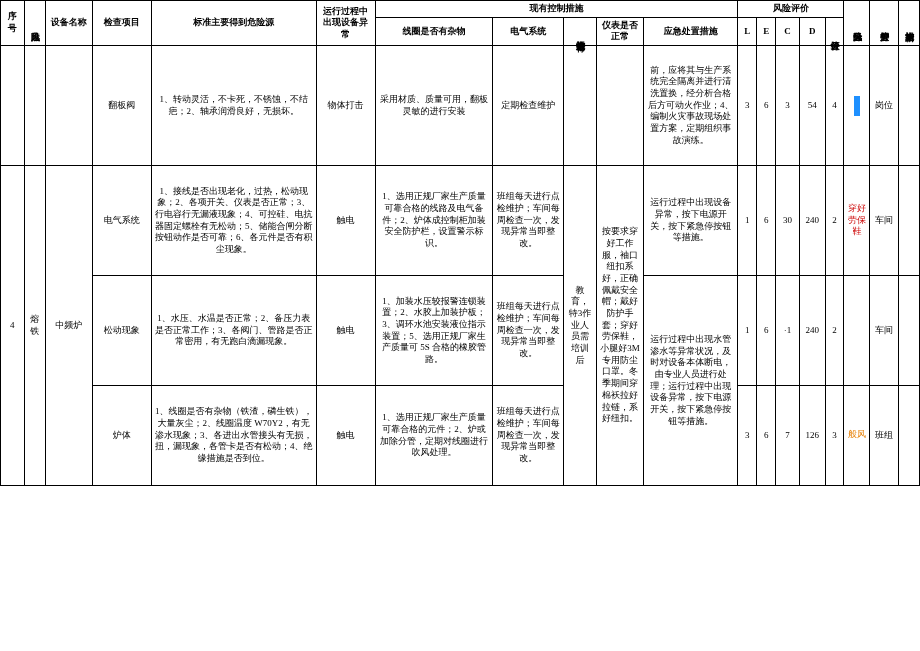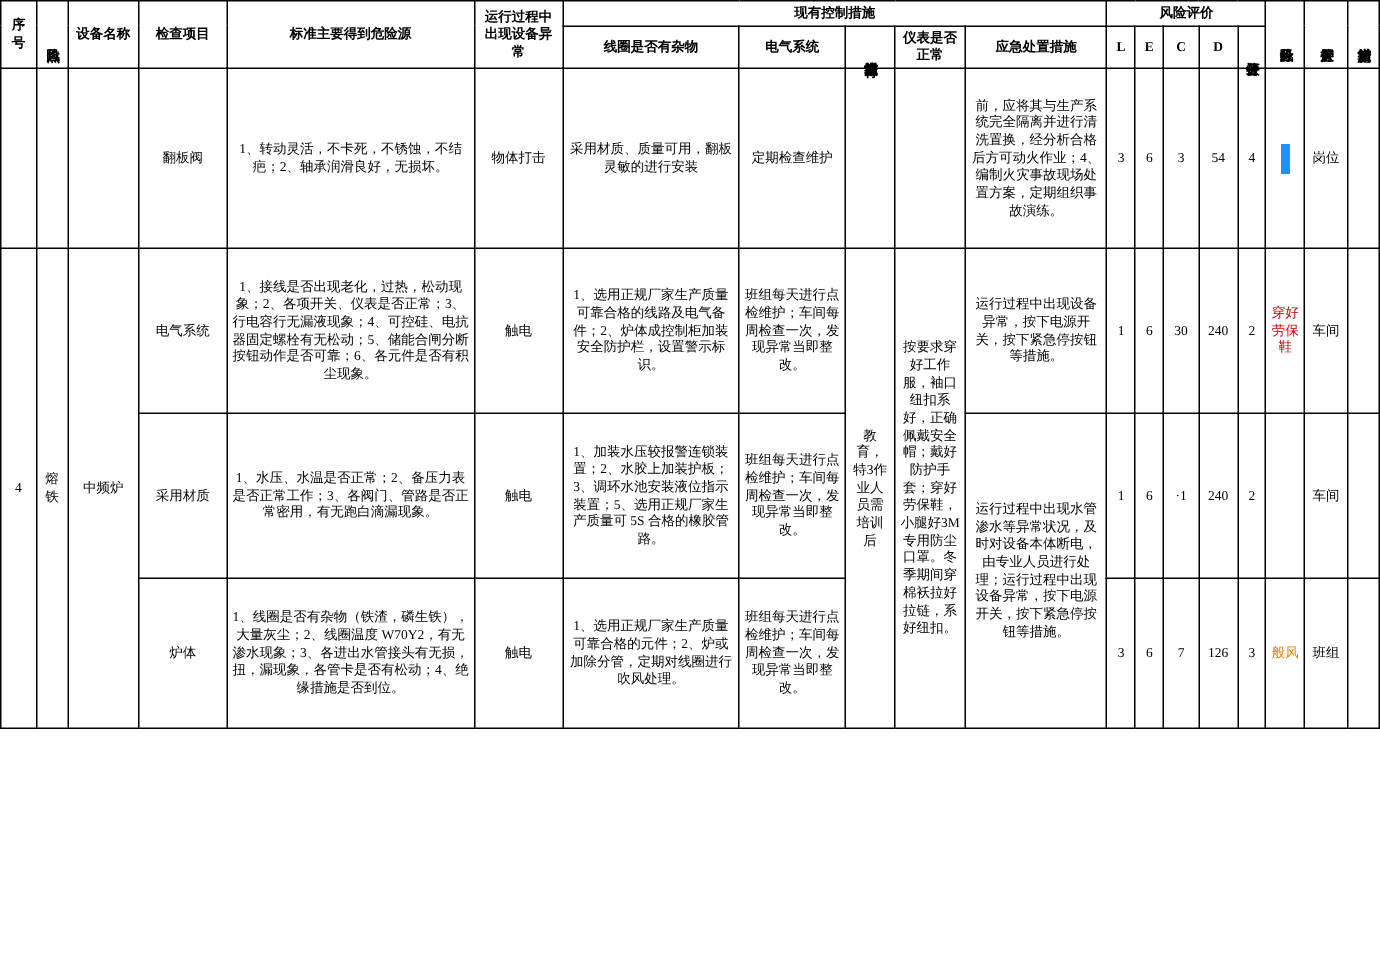--- a/index.html
+++ b/index.html
@@ -25,21 +25,21 @@
     overflow-wrap: break-word;
     line-height: 1.3;
   }
   .left { text-align: center; }
   .vertical-text {
     writing-mode: vertical-rl;
     text-orientation: upright;
     margin: 0 auto;
   }
   .red { color: #c00; }
-  .orange { color: #e67e00; }
+  .orange { color: #e67e00; font-family: Liberation Mono, monospace; }
   .blue-bar {
     display: inline-block;
     width: 6px;
     height: 20px;
     background: #1e90ff;
     vertical-align: middle;
   }
 </style>
 </head>
 <body>
@@ -133,21 +133,21 @@
       <td>6</td>
       <td>30</td>
       <td>240</td>
       <td>2</td>
       <td class="red">穿好劳保鞋</td>
       <td>车间</td>
       <td></td>
     </tr>
 
     <tr style="height:110px">
-      <td>采用材质</td>
+      <td>松动现象</td>
       <td class="left">1、水压、水温是否正常；2、备压力表是否正常工作；3、各阀门、管路是否正常密用，有无跑白滴漏现象。</td>
       <td>触电</td>
       <td class="left">1、加装水压较报警连锁装置；2、水胶上加装护板；3、调环水池安装液位指示装置；5、选用正规厂家生产质量可 5S 合格的橡胶管路。</td>
       <td class="left">班组每天进行点检维护；车间每周检查一次，发现异常当即整改。</td>
       <td rowspan="2" class="left">运行过程中出现水管渗水等异常状况，及时对设备本体断电，由专业人员进行处理；运行过程中出现设备异常，按下电源开关，按下紧急停按钮等措施。</td>
       <td>1</td>
       <td>6</td>
       <td>·1</td>
       <td>240</td>
       <td>2</td>

